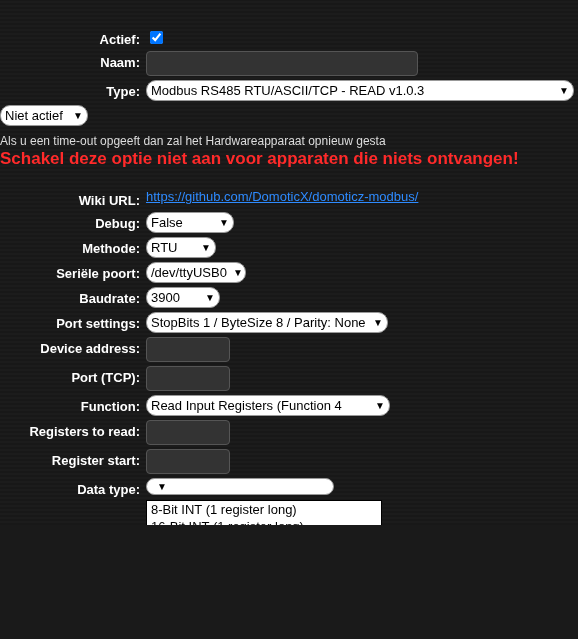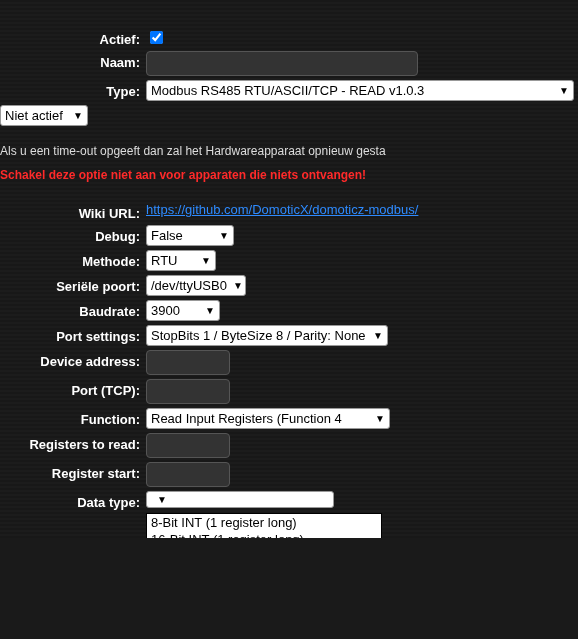--- a/index.html
+++ b/index.html
@@ -4,32 +4,32 @@
 <style>
 html,body{margin:0;padding:0;background:#1a1a1a;color:#fff;font-family:Arial,Helvetica,sans-serif;font-size:13px}
 body{background-image:repeating-linear-gradient(0deg,#181818 0,#181818 2px,#1c1c1c 2px,#1c1c1c 4px)}
 .form{padding:24px 0}
 .row{display:flex;align-items:flex-start;margin:4px 0}
 .label{width:140px;min-width:140px;text-align:right;padding:4px 6px 0 0;font-weight:bold;color:#fff}
 .field{flex:1;display:flex;flex-direction:column;align-items:flex-start}
 input[type=text]{background:#333;border:1px solid #555;border-radius:4px;padding:4px 6px;color:#fff;font-size:13px}
 input[type=text].wide{width:258px}
 input[type=text].narrow{width:70px}
-.sel{background:#fff;color:#000;border:1px solid #999;border-radius:3px;font-size:13px;padding:2px 4px;display:flex;align-items:center;justify-content:space-between}
+.sel{background:#fff;color:#000;border:1px solid #999;border-radius:10px;font-size:13px;padding:2px 4px;display:flex;align-items:center;justify-content:space-between}
 .sel .arrow{font-size:10px;margin-left:6px}
 .sel.typew{width:418px}
 .sel.w1{width:78px}
 .sel.w2{width:60px}
 .sel.w3{width:90px}
 .sel.w4{width:64px}
 .sel.w5{width:232px}
 .sel.w6{width:234px}
 .sel.w7{width:178px}
-.note{font-size:12px;color:#ddd;margin-top:18px}
-.warn{color:#ff2a2a;font-weight:bold;font-size:12px;margin-top:10px}
+.note{font-size:12px;color:#ddd;margin-top:8px}
+.warn{color:#ff2a2a;font-weight:bold;font-size:17px;margin-top:1px}
 a.link{color:#2e8bff;text-decoration:underline}
 .dropdown-open{position:relative}
 .options{position:absolute;top:22px;left:0;width:234px;background:#fff;color:#000;border:1px solid #000;font-size:13px;z-index:10}
 .options .opt{padding:1px 4px;white-space:nowrap}
 .options .opt.sel-opt{background:#1e90ff;color:#fff}
 </style>
 </head>
 <body>
 
 <div class="form">

